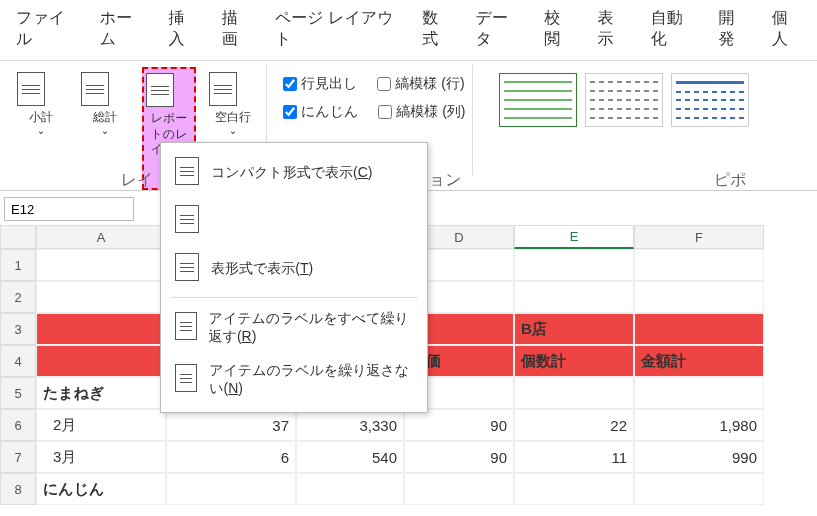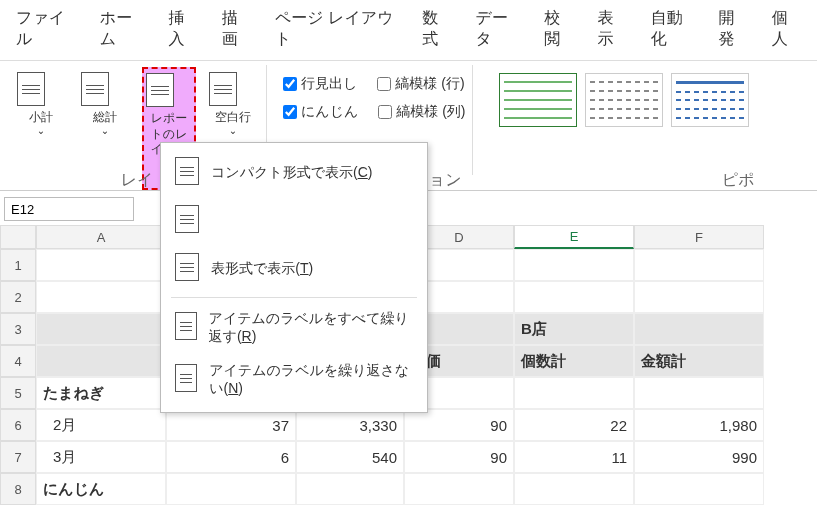--- a/index.html
+++ b/index.html
@@ -43,21 +43,21 @@
 
 .grid { position:relative; }
 .col-headers { display:flex; }
 .corner { width:36px; height:24px; border:1px solid #ddd; background:#f3f3f3; }
 .col-h { height:24px; border:1px solid #ddd; background:#f3f3f3; display:flex; align-items:center; justify-content:center; font-size:13px; color:#555; }
 .col-h.sel { background:#fff; border-bottom:2px solid #1b7f46; color:#1b7f46; }
 
 .row { display:flex; }
 .row-h { width:36px; border:1px solid #ddd; background:#f3f3f3; display:flex; align-items:center; justify-content:center; font-size:13px; color:#555; }
 .cell { border:1px solid #eee; height:32px; display:flex; align-items:center; padding:0 6px; font-size:15px; }
-.hdr-row .cell { background:#e5e5e5; }
+.hdr-row .cell { background:#ef4444; }
 .cell.r { justify-content:flex-end; }
 .cell.b { font-weight:bold; }
 
 
 .dropdown { position:absolute; left:160px; top:142px; width:268px; background:#fff; border:1px solid #bbb; box-shadow:2px 2px 6px rgba(0,0,0,0.2); padding:6px 0; z-index:10; }
 .dd-item { display:flex; align-items:center; gap:12px; padding:8px 14px; font-size:14px; cursor:pointer; }
 .dd-sep { height:1px; background:#ddd; margin:4px 10px; }
 .dd-item .u { text-decoration:underline; }
 
 
@@ -157,21 +157,21 @@
           <div class="tline"></div>
         </div>
       <div class="style-thumb blu">
           <div class="tline hed"></div>
           <div class="tline"></div>
           <div class="tline"></div>
           <div class="tline"></div>
           <div class="tline"></div>
         </div>
     </div>
-    <span class="group-label" style="left:auto; right:0; transform:none;">ピポ</span>
+    <span class="group-label" style="left:auto; right:8px; transform:none;">ピポ</span>
   </div>
 </div>
 
 <div class="namebox-row">
   <input class="namebox" value="E12" style="">
 </div>
 
 <div class="grid">
   <div class="col-headers">
     <div class="corner"></div>

